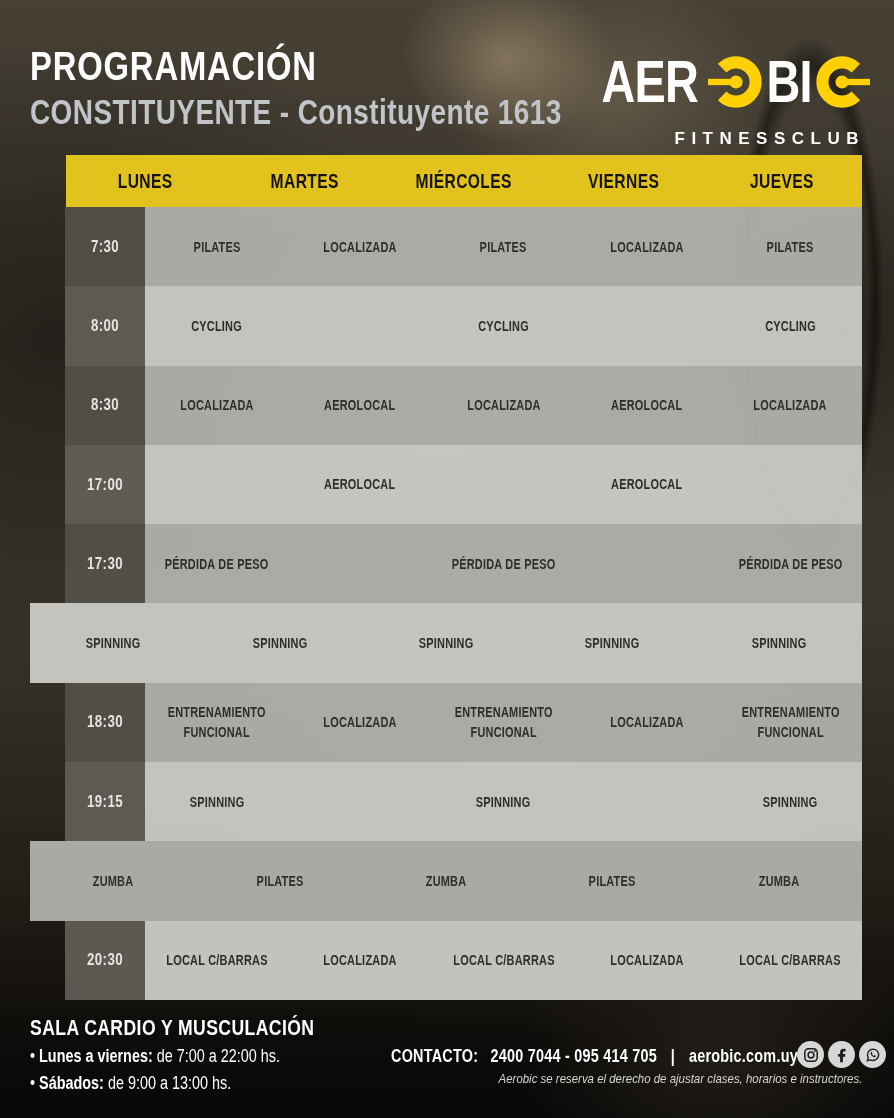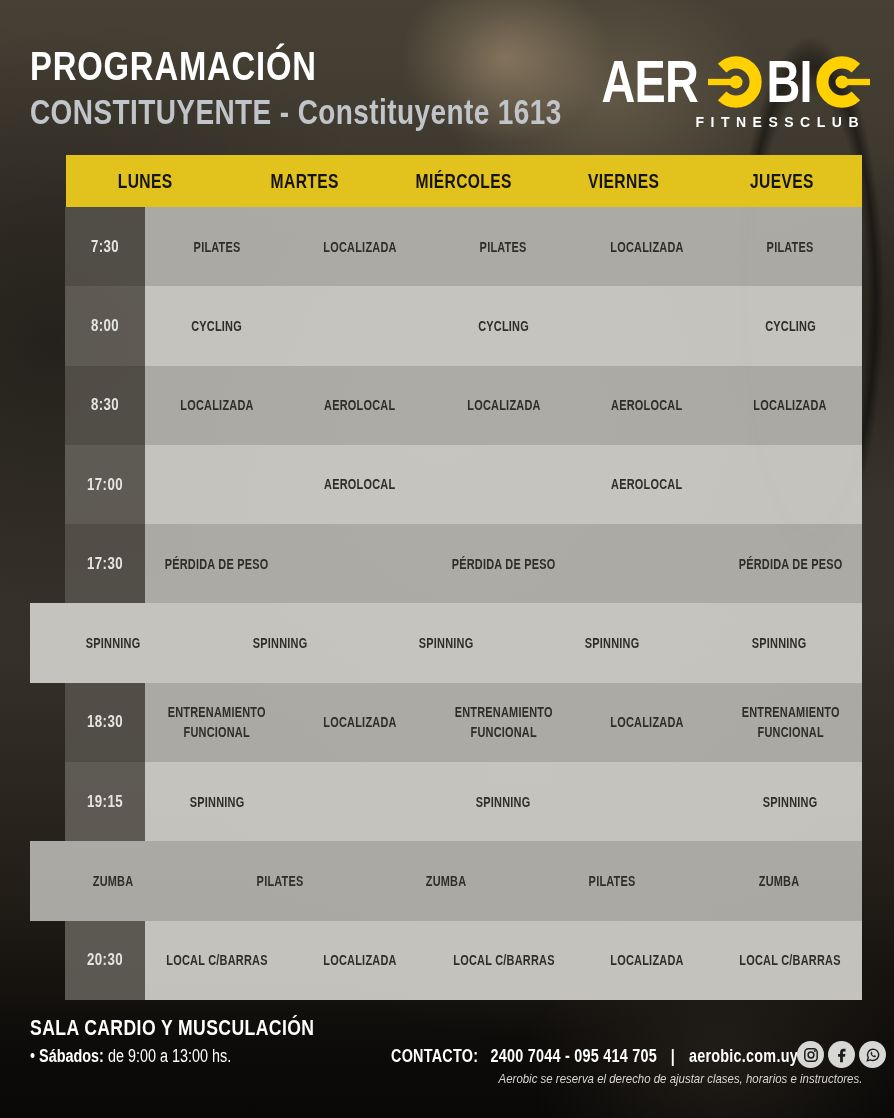--- a/index.html
+++ b/index.html
@@ -37,21 +37,21 @@
     letter-spacing:.5px;transform:scaleX(.8);transform-origin:left center;white-space:nowrap;
   }
   .logo{position:absolute;top:52px;right:28px;display:flex;flex-direction:column;align-items:flex-end;}
   .logo-row{display:flex;align-items:center;line-height:1;}
   .logo-row .lt{
     color:#fff;font-weight:bold;font-size:60px;letter-spacing:-1px;
     display:inline-block;transform:scaleX(.78);transform-origin:center;
   }
   .logo-glyph{width:56px;height:56px;margin:0 -4px;}
   .logo-tagline{
-    margin-top:2px;color:#fff;font-size:14px;font-weight:bold;letter-spacing:6.5px;
+    margin-top:17px;color:#fff;font-size:17px;font-weight:bold;letter-spacing:6.5px;
     white-space:nowrap;padding-right:1px;
   }
   
   .schedule{position:absolute;left:30px;top:155px;width:832px;}
   .day-header{margin-left:36px;height:52px;display:flex;background:var(--accent_yellow,#e2c31e);}
   .day{flex:1;display:flex;align-items:center;justify-content:center;}
   .day .cx{font-weight:bold;font-size:20px;color:#16140f;letter-spacing:.5px;}
   .row{display:flex;height:79.3px;}
   .row .time{width:80px;display:flex;align-items:center;justify-content:center;margin-left:35px;}
   .row .time .cx{font-weight:bold;font-size:17px;color:#e6e5e1;letter-spacing:.5px;}
@@ -305,20 +305,23 @@
           <div class="cell">
             <span class="ct">LOCAL C/BARRAS</span>
           </div>
         </div>
       </div>
   </section>
 
   <div class="sala">
     <div class="sala-title"><span class="cxl">SALA CARDIO Y MUSCULACIÓN</span></div>
     <div class="hour-line">
+      <span class="cxl"><span>•</span>&nbsp;<b>Lunes a viernes:</b>&nbsp;<span class="val">de 7:00 a 22:00 hs.</span></span>
+    </div>
+    <div class="hour-line">
       <span class="cxl"><span>•</span>&nbsp;<b>Sábados:</b>&nbsp;<span class="val">de 9:00 a 13:00 hs.</span></span>
     </div>
   </div>
 
   <div class="contact">
     <span>CONTACTO:</span><span class="gap"></span>
     <span>2400 7044 - 095 414 705</span>
     <span class="sep">|</span>
     <span>aerobic.com.uy</span>
   </div>

